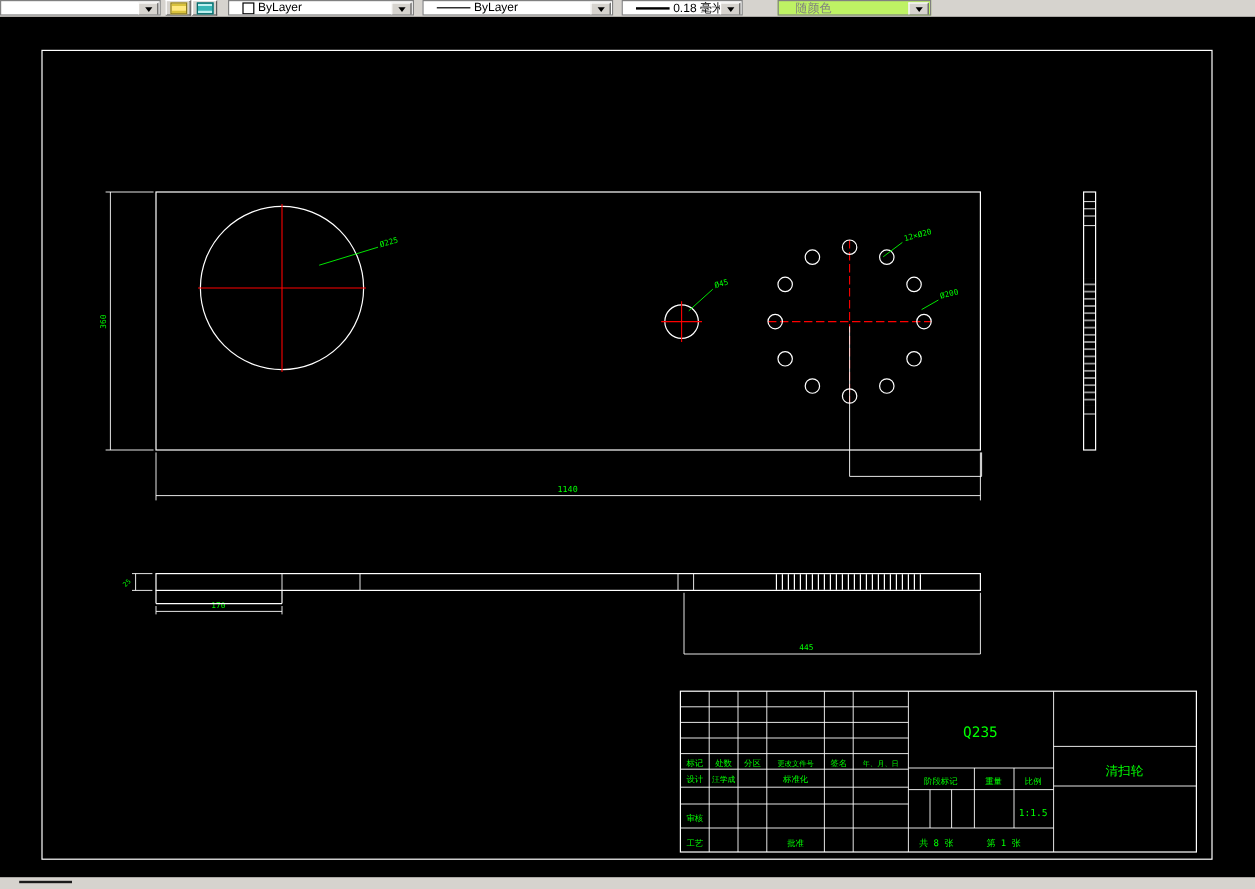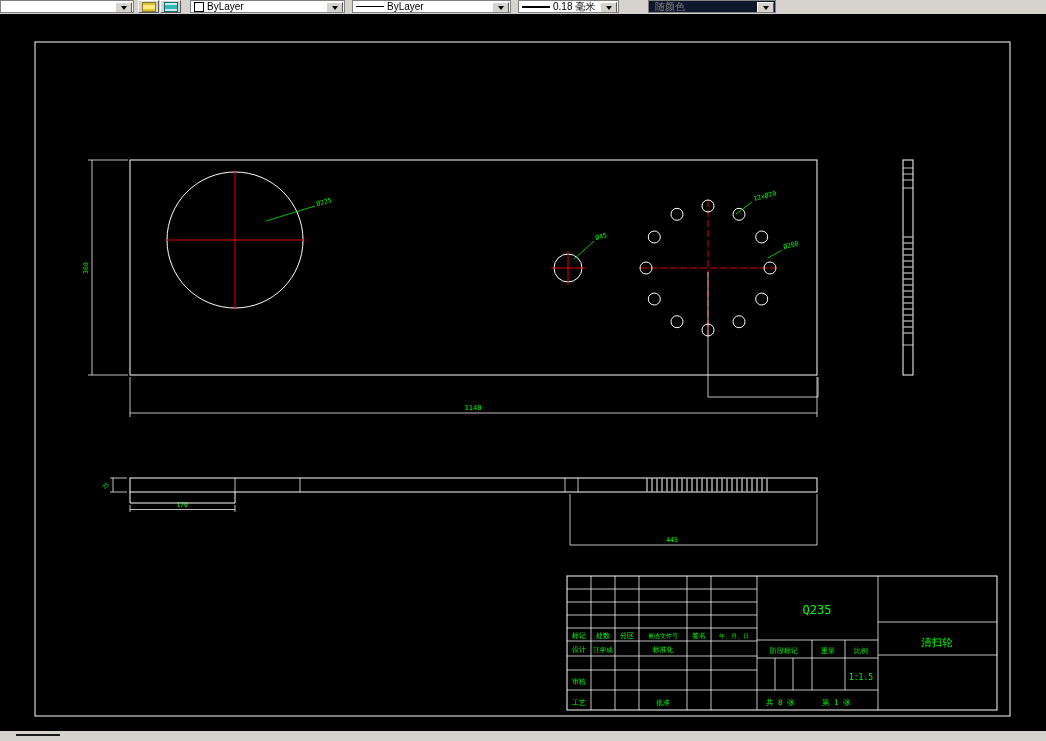--- a/index.html
+++ b/index.html
@@ -9,23 +9,23 @@
   }
   
   .toolbar {
     position:absolute; top:0; left:0; width:1046px; height:14px;
     background:#d6d3ce; z-index:5;
   }
   .combo {
     position:absolute; top:0; height:13px; box-sizing:border-box;
     background:#fff; border:1px solid #808080;
     display:flex; align-items:center; font-size:10px; color:#000;
-    padding-left:3px; overflow:hidden;
-  }
-  .combo.disabled { background:#0f172a; color:#808080;font-family:Liberation Serif, serif; }
+    padding-left:11px; overflow:hidden;
+  }
+  .combo.disabled { background:#bef264; color:#808080;font-family:Liberation Serif, serif; }
   .combo-text { white-space:nowrap; margin-left:3px; }
   .arrow-btn {
     position:absolute; right:1px; top:1px; width:15px; height:9px;
     background:#d6d3ce; border:1px solid;
     border-color:#fff #5a5a5a #5a5a5a #fff;
     display:flex; align-items:center; justify-content:center;
   }
   .tri { width:0; height:0; border:3px solid transparent; border-top:4px solid #000; margin-top:4px; }
   .swatch { width:8px; height:8px; background:#fff; border:1px solid #000; flex:0 0 auto; }
   .lineglyph { width:28px; height:1px; background:#000; flex:0 0 auto; }

